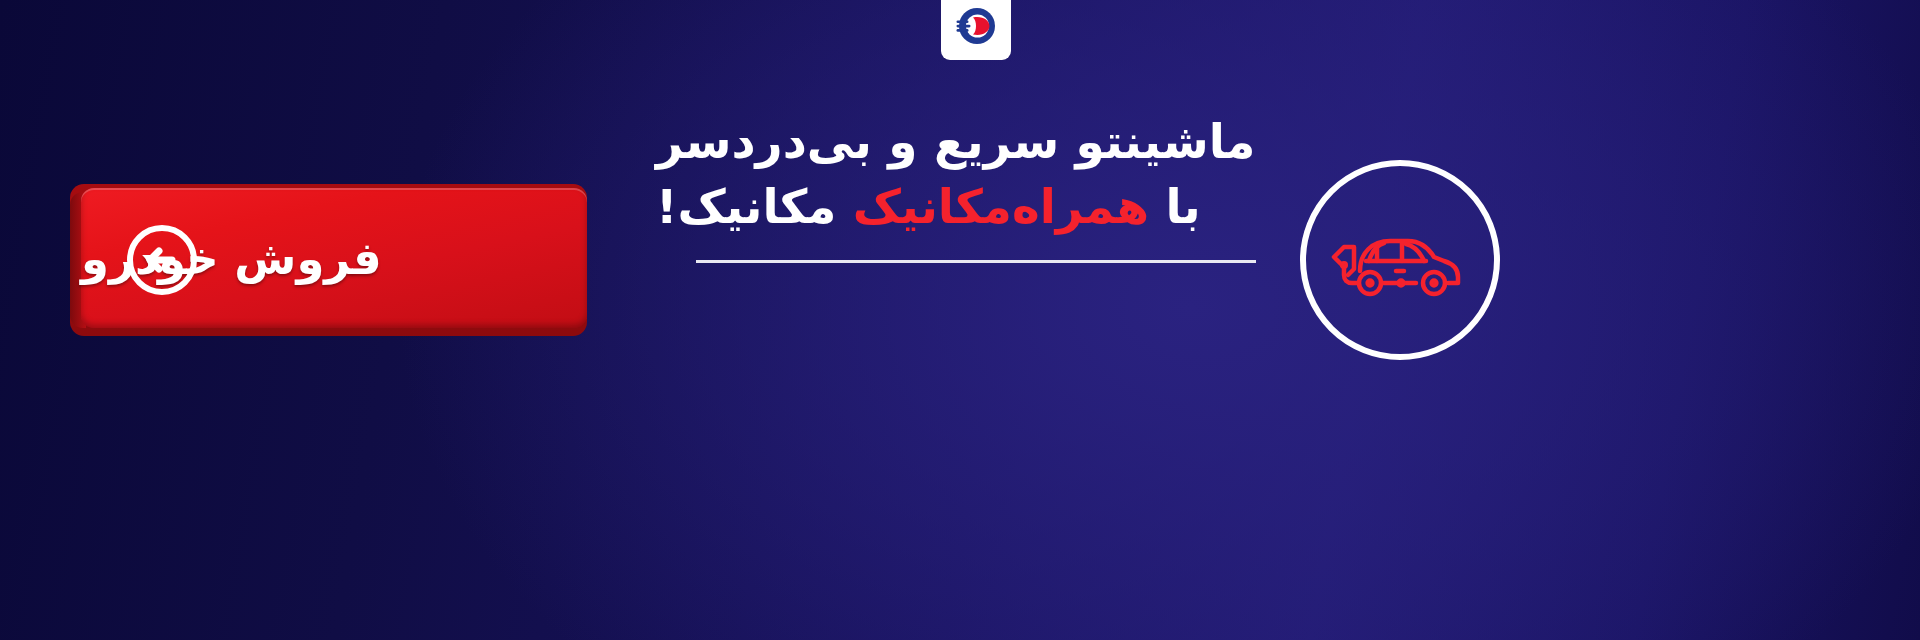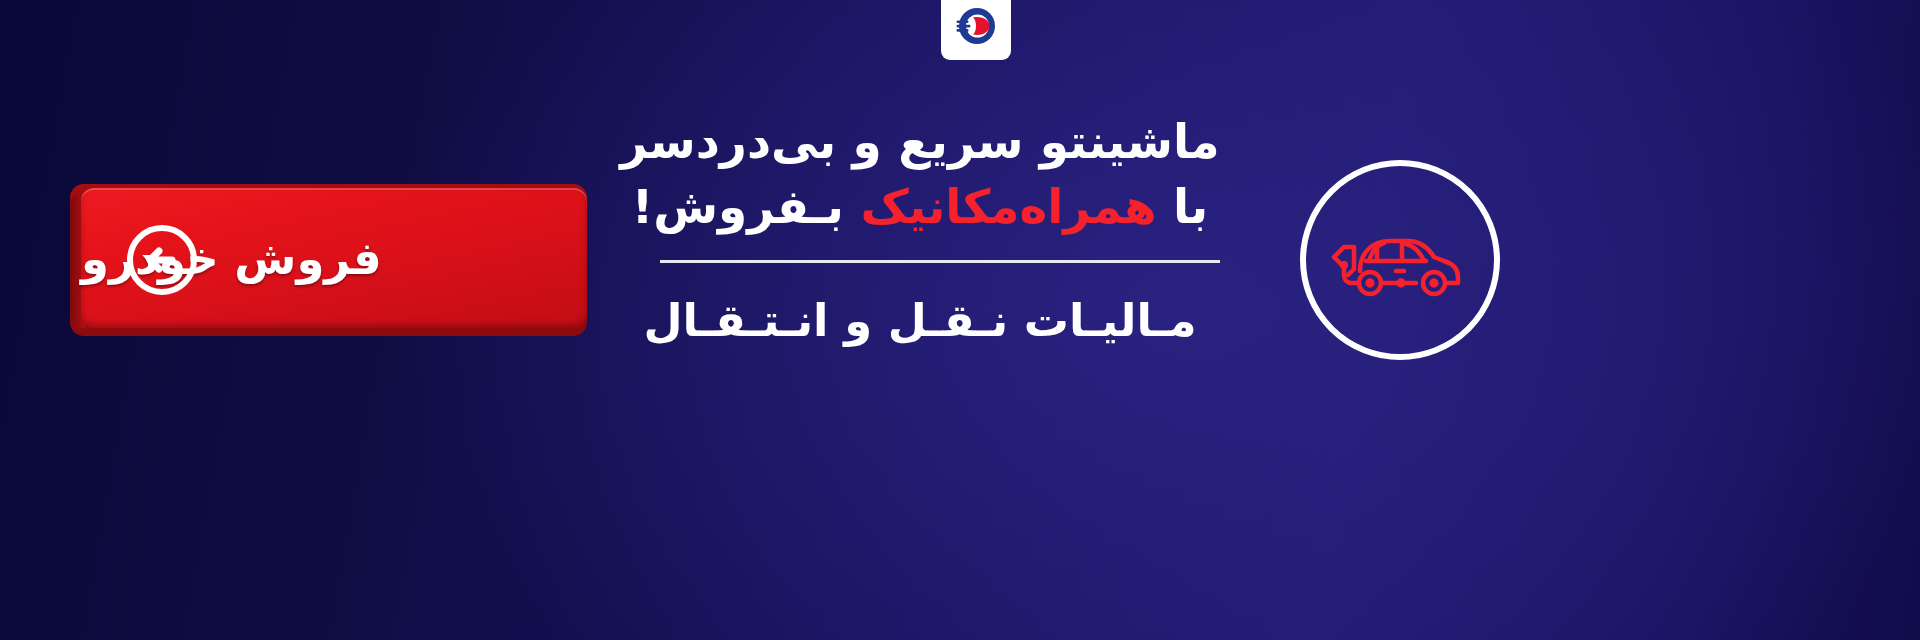--- a/index.html
+++ b/index.html
@@ -65,24 +65,24 @@
   }
   #cta-arrow-icon {
     position:absolute; left:55px; top:50%;
     transform:translateY(-50%);
     width:74px; height:74px;
   }
 
   
   #copy {
     position:absolute;
-    right:700px;
+    right:664px;
     top:110px;
     width:600px;
-    text-align:center;
+    text-align:left;
     direction:rtl;
   }
   .headline {
     color:#ffffff;
     font-size:47px;
     font-weight:bold;
     line-height:1.38;
     white-space:nowrap;
     letter-spacing:0px;
   }
@@ -149,27 +149,26 @@
         <path d="M34 28 L25 37 L34 46" fill="none" stroke="#ffffff" stroke-width="7" stroke-linecap="round" stroke-linejoin="round"></path>
       </svg>
     </span>
   </div>
 
   <div id="copy">
 
     <div class="headline">ماشینتو سریع و بی‌دردسر</div>
 
     <div class="headline">
-      <span>با </span><span class="hl-accent">همراه‌مکانیک</span><span> بـفروش!</span>
+      <span>با </span><span class="hl-accent">همراه‌مکانیک</span><span> مکانیک!</span>
     </div>
 
     <div id="divider"></div>
 
 
-    <div class="subline">مـالیـات نـقـل و انـتـقـال</div>
   </div>
 
   <div id="car-circle">
     <div class="ring"></div>
     <span>
       <svg width="140" height="86" viewBox="0 0 140 86">
         <g fill="none" stroke="#f5222d" stroke-width="4.5" stroke-linecap="round" stroke-linejoin="round">
           <path d="M30 54 C30 36 42 24 60 24 L78 24 C90 24 98 30 104 40 L114 44 C124 47 128 52 128 60 L128 66 L118 66"></path>
           <path d="M86 66 L52 66"></path>
           <path d="M28 66 L22 66 C17 66 14 63 14 58 L14 50"></path>

